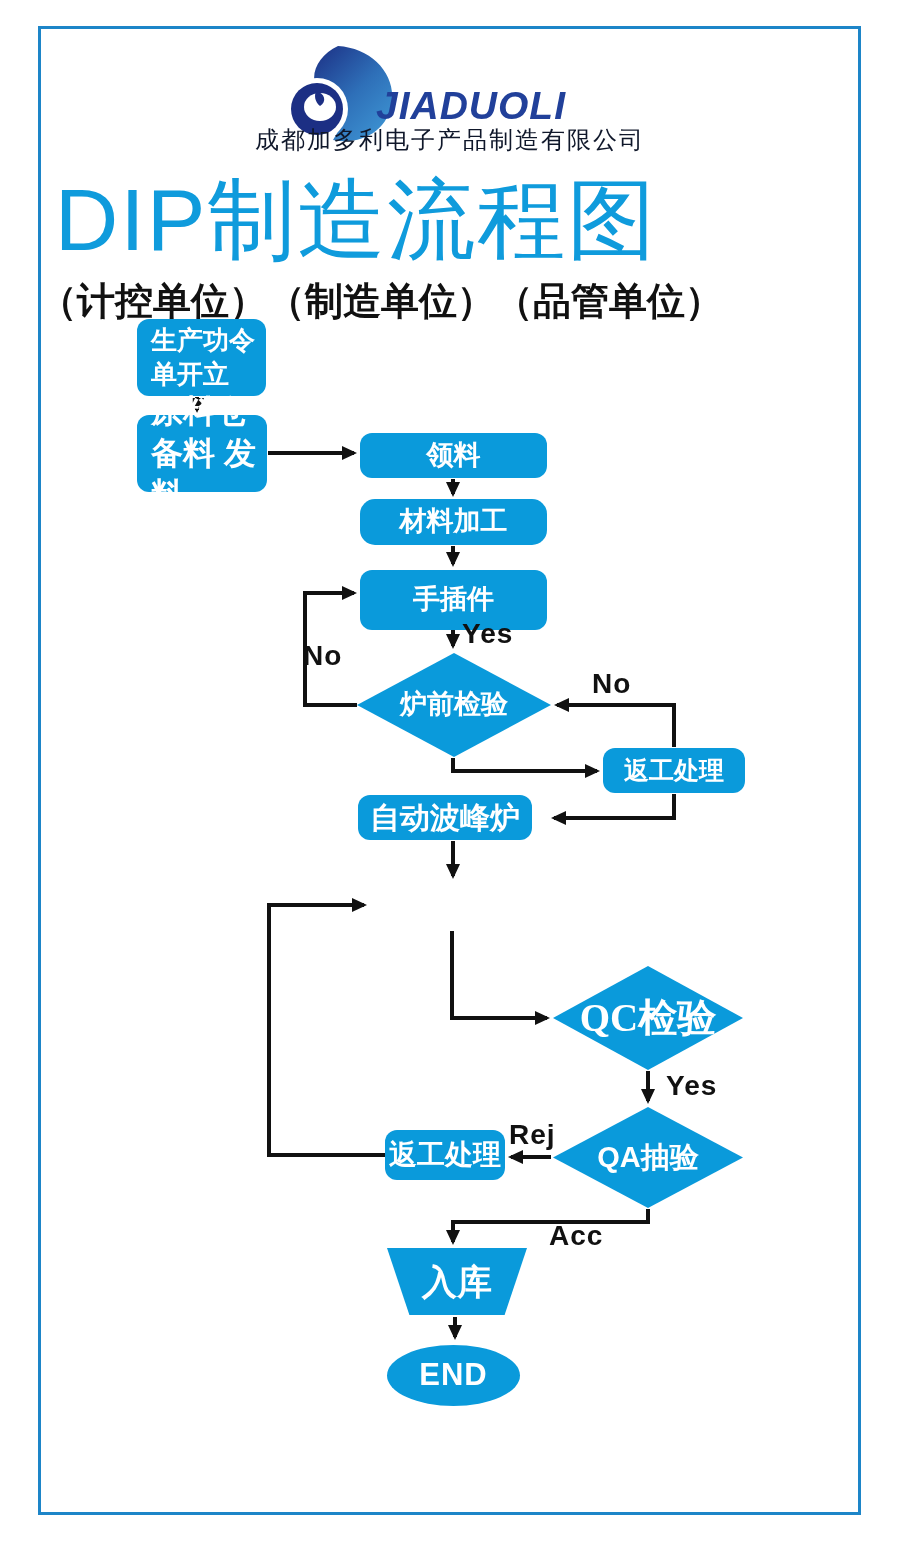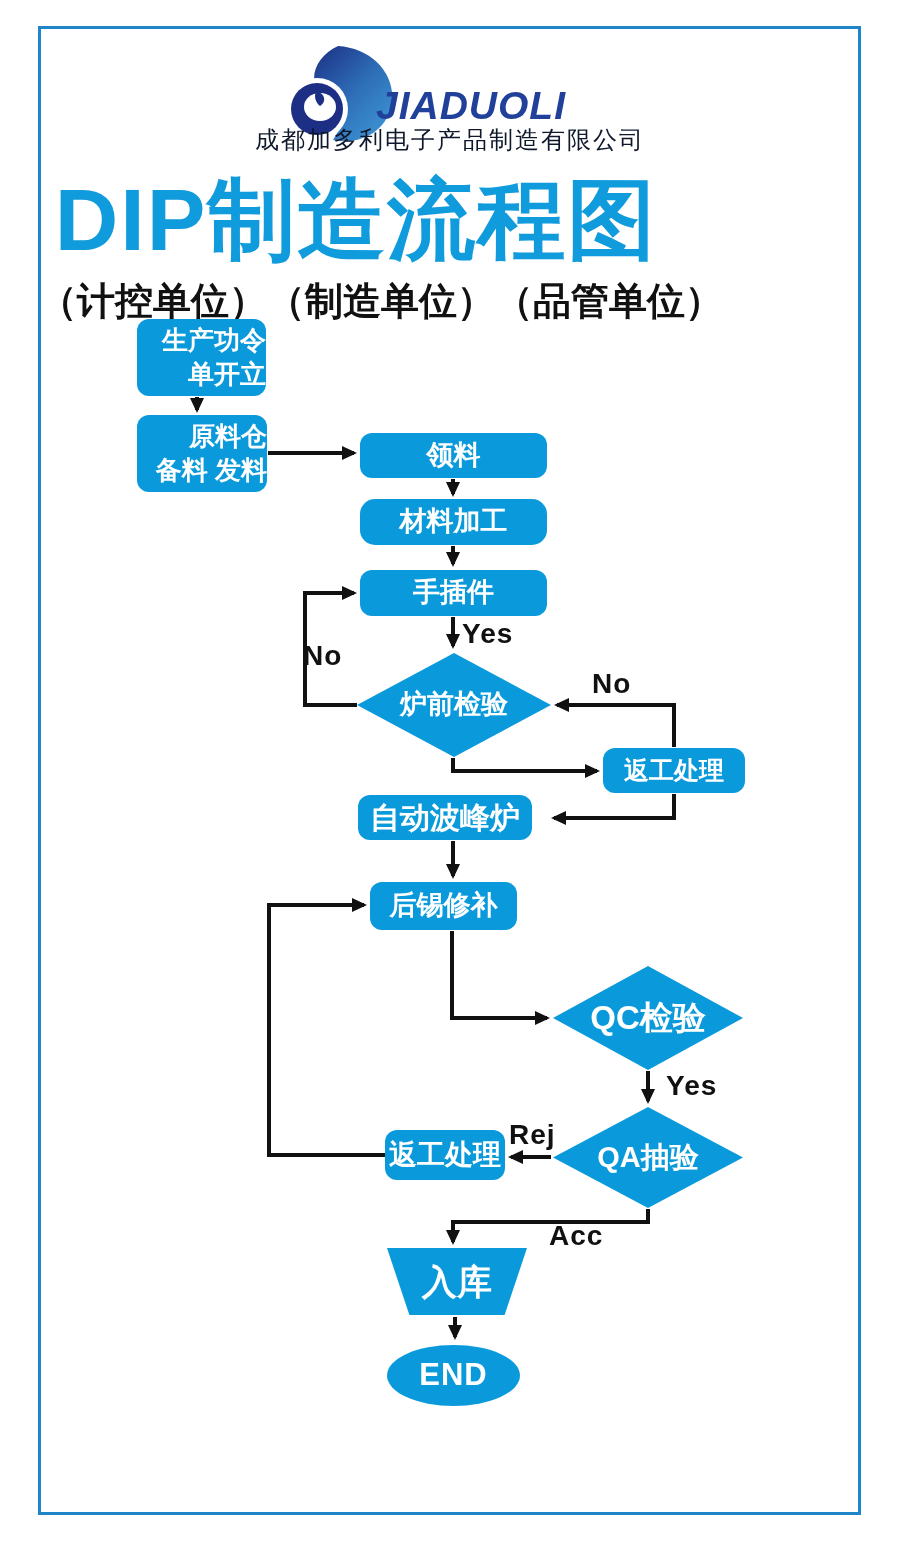--- a/index.html
+++ b/index.html
@@ -18,47 +18,47 @@
     position:absolute; left:376px; top:84px; width:260px;
     font-size:39px; font-weight:800; font-style:italic; color:#21409a;
     letter-spacing:1px;
   }
   .company-name {
     position:absolute; left:0; top:124px; width:900px; text-align:center;
     font-size:24px; font-weight:500; color:#0f172a; letter-spacing:2px;
   }
   .page-title {
     position:absolute; left:0; top:172px; width:712px; text-align:center;
-    font-size:88px; font-weight:700; color:#0f9bdc; letter-spacing:2px;
+    font-size:88px; font-weight:400; color:#0f9bdc; letter-spacing:2px;
     line-height:1.1;
   }
   .page-subtitle {
     position:absolute; left:0; top:276px; width:762px; text-align:center;
     font-size:38px; font-weight:800; color:#111111; letter-spacing:0px;
   }
   
   .node {
     position:absolute; background:#0a9adb; color:#ffffff; font-weight:800;
     display:flex; align-items:center; justify-content:center; text-align:center;
     border-radius:12px; line-height:1.3;
   }
-  .node.two-line { flex-direction:column; align-items:flex-end; justify-content:center; padding-left:14px; text-align:left; }
+  .node.two-line { flex-direction:column; align-items:flex-start; justify-content:center; padding-left:14px; text-align:left; }
   .diamond { clip-path:polygon(50% 0, 100% 50%, 50% 100%, 0 50%); border-radius:0; }
   .trapezoid { clip-path:polygon(0 0, 100% 0, 84% 100%, 16% 100%); border-radius:0; }
   .ellipse { border-radius:50%; }
   #n-work-order        { left:137px; top:319px; width:129px; height:77px; font-size:26px; }
-  #n-material-prep     { left:137px; top:415px; width:130px; height:77px; font-size:26px; }
+  #n-material-prep     { left:137px; top:415px; width:130px; height:77px; font-size:32px; }
   #n-pick-material     { left:360px; top:433px; width:187px; height:45px; font-size:27px; }
   #n-material-proc     { left:360px; top:499px; width:187px; height:46px; font-size:27px;border-radius:15px; }
-  #n-hand-insert       { left:360px; top:570px; width:187px; height:46px; font-size:27px; }
+  #n-hand-insert       { left:360px; top:570px; width:187px; height:60px; font-size:27px; }
   #n-pre-solder        { left:357px; top:653px; width:194px; height:104px; font-size:27px; }
   #n-first-article     { left:603px; top:748px; width:142px; height:45px; font-size:25px; }
   #n-wave-solder       { left:358px; top:795px; width:174px; height:45px; font-size:30px; }
   #n-touch-up          { left:370px; top:882px; width:147px; height:48px; font-size:27px; }
-  #n-qc                { left:553px; top:966px; width:190px; height:104px; font-size:33px; }
+  #n-qc                { left:553px; top:966px; width:190px; height:104px; font-size:39px;font-family:Liberation Serif, serif; }
   #n-qa                { left:553px; top:1107px; width:190px; height:101px; font-size:29px;text-align:center; }
   #n-rework            { left:385px; top:1130px; width:120px; height:50px; font-size:28px; }
   #n-warehouse         { left:387px; top:1248px; width:140px; height:67px; font-size:35px; }
   #n-end               { left:387px; top:1345px; width:133px; height:61px; font-size:31px; letter-spacing:1px; }
   
   .edges { position:absolute; left:0; top:0; width:900px; height:1543px; }
   .edge-label {
     position:absolute; font-size:28px; font-weight:800; color:#111111;
     letter-spacing:1px;
   }
@@ -133,21 +133,20 @@
     <span>原料仓</span>
     <span>备料 发料</span>
   </div>
 
   <div class="node" id="n-pick-material">领料</div>
   <div class="node" id="n-material-proc">材料加工</div>
   <div class="node" id="n-hand-insert">手插件</div>
   <div class="node diamond" id="n-pre-solder">炉前检验</div>
   <div class="node" id="n-first-article">返工处理</div>
   <div class="node" id="n-wave-solder">自动波峰炉</div>
-  <div class="node" id="n-touch-up">后锡修补</div>
   <div class="node diamond" id="n-qc">QC检验</div>
   <div class="node diamond" id="n-qa">QA抽验</div>
   <div class="node" id="n-rework">返工处理</div>
   <div class="node ellipse" id="n-end">END</div>
   <div class="node trapezoid" id="n-warehouse">入库</div>
 
   <div class="edge-label" id="lbl-yes1">Yes</div>
   <div class="edge-label" id="lbl-no-left">No</div>
   <div class="edge-label" id="lbl-no-right">No</div>
   <div class="edge-label" id="lbl-yes2">Yes</div>

